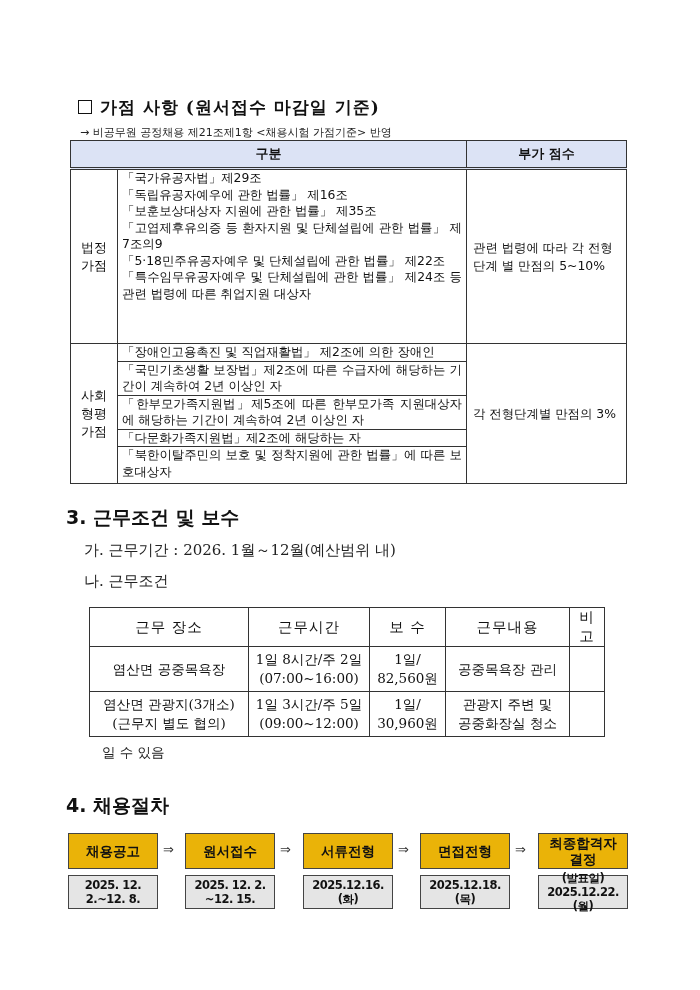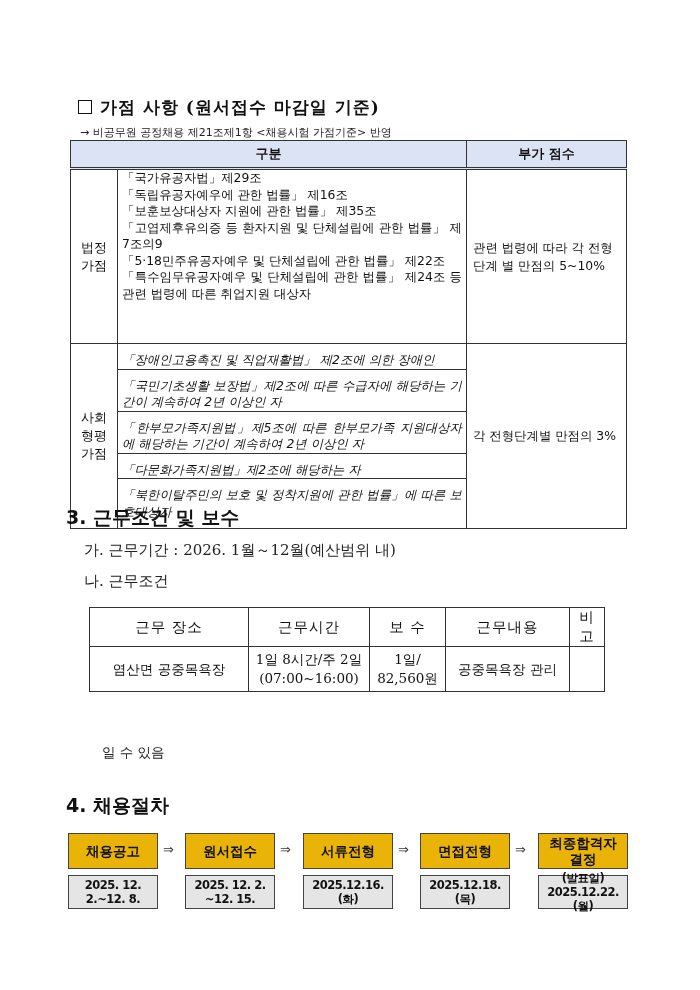--- a/index.html
+++ b/index.html
@@ -16,21 +16,21 @@
 
   table { border-collapse: collapse; }
   .bonus-table { left: 70px; top: 140px; width: 557px; font-size: 12.4px; }
   .bonus-table td, .bonus-table th { border: 1px solid #333; padding: 0; }
   .bonus-table th { background: #dce3f5; height: 26px; font-weight: bold; font-size: 13px;
                     border-bottom: 3px double #333; }
   .bonus-table .cat { width: 46px; text-align: center; vertical-align: middle; line-height: 18px; font-size: 13px; }
   .bonus-table .laws { width: 340px; vertical-align: top; padding: 0 4px; line-height: 16.5px; text-align: justify; }
   .bonus-table .score { vertical-align: middle; padding: 0 6px; line-height: 18px; }
   .law-line { display: block; }
-  .sub-row { border-bottom: 1px solid #333; margin: 8px -4px; padding: 0 4px; font-style: italic; }
+  .sub-row { border-bottom: 1px solid #333; margin: 0 -4px; padding: 0 4px; }
   .sub-row:last-child { border-bottom: none; }
 
   
   .sec-heading { font-size: 19px; font-weight: bold; white-space: nowrap; }
   .sec3 { left: 66px; top: 505px; }
   .sub-item { font-family: "DejaVu Serif", "Liberation Serif", serif; font-size: 15px; white-space: nowrap; color: #222; }
   .sub-a { left: 84px; top: 541px; }
   .sub-b { left: 84px; top: 572px; }
 
   .work-table { left: 89px; top: 607px; width: 516px; font-family: "DejaVu Serif", "Liberation Serif", serif;
@@ -114,20 +114,31 @@
   </tr>
   <tr>
     <td class="ml">염산면 공중목욕장</td>
     <td class="ml">1일 8시간/주 2일
 (07:00~16:00)</td>
     <td class="ml">1일/
 82,560원</td>
     <td class="ml">공중목욕장 관리</td>
     <td class="ml"></td>
   </tr>
+  <tr>
+    <td class="ml">염산면 관광지(3개소)
+(근무지 별도 협의)</td>
+    <td class="ml">1일 3시간/주 5일
+(09:00~12:00)</td>
+    <td class="ml">1일/
+30,960원</td>
+    <td class="ml">관광지 주변 및
+공중화장실 청소</td>
+    <td class="ml"></td>
+  </tr>
 </tbody>
   </table>
 
 <div class="abs note">
   <div class="cont">일 수 있음</div>
 </div>
 
 <div class="abs sec-heading sec4">4. 채용절차</div>
 
 <div>

